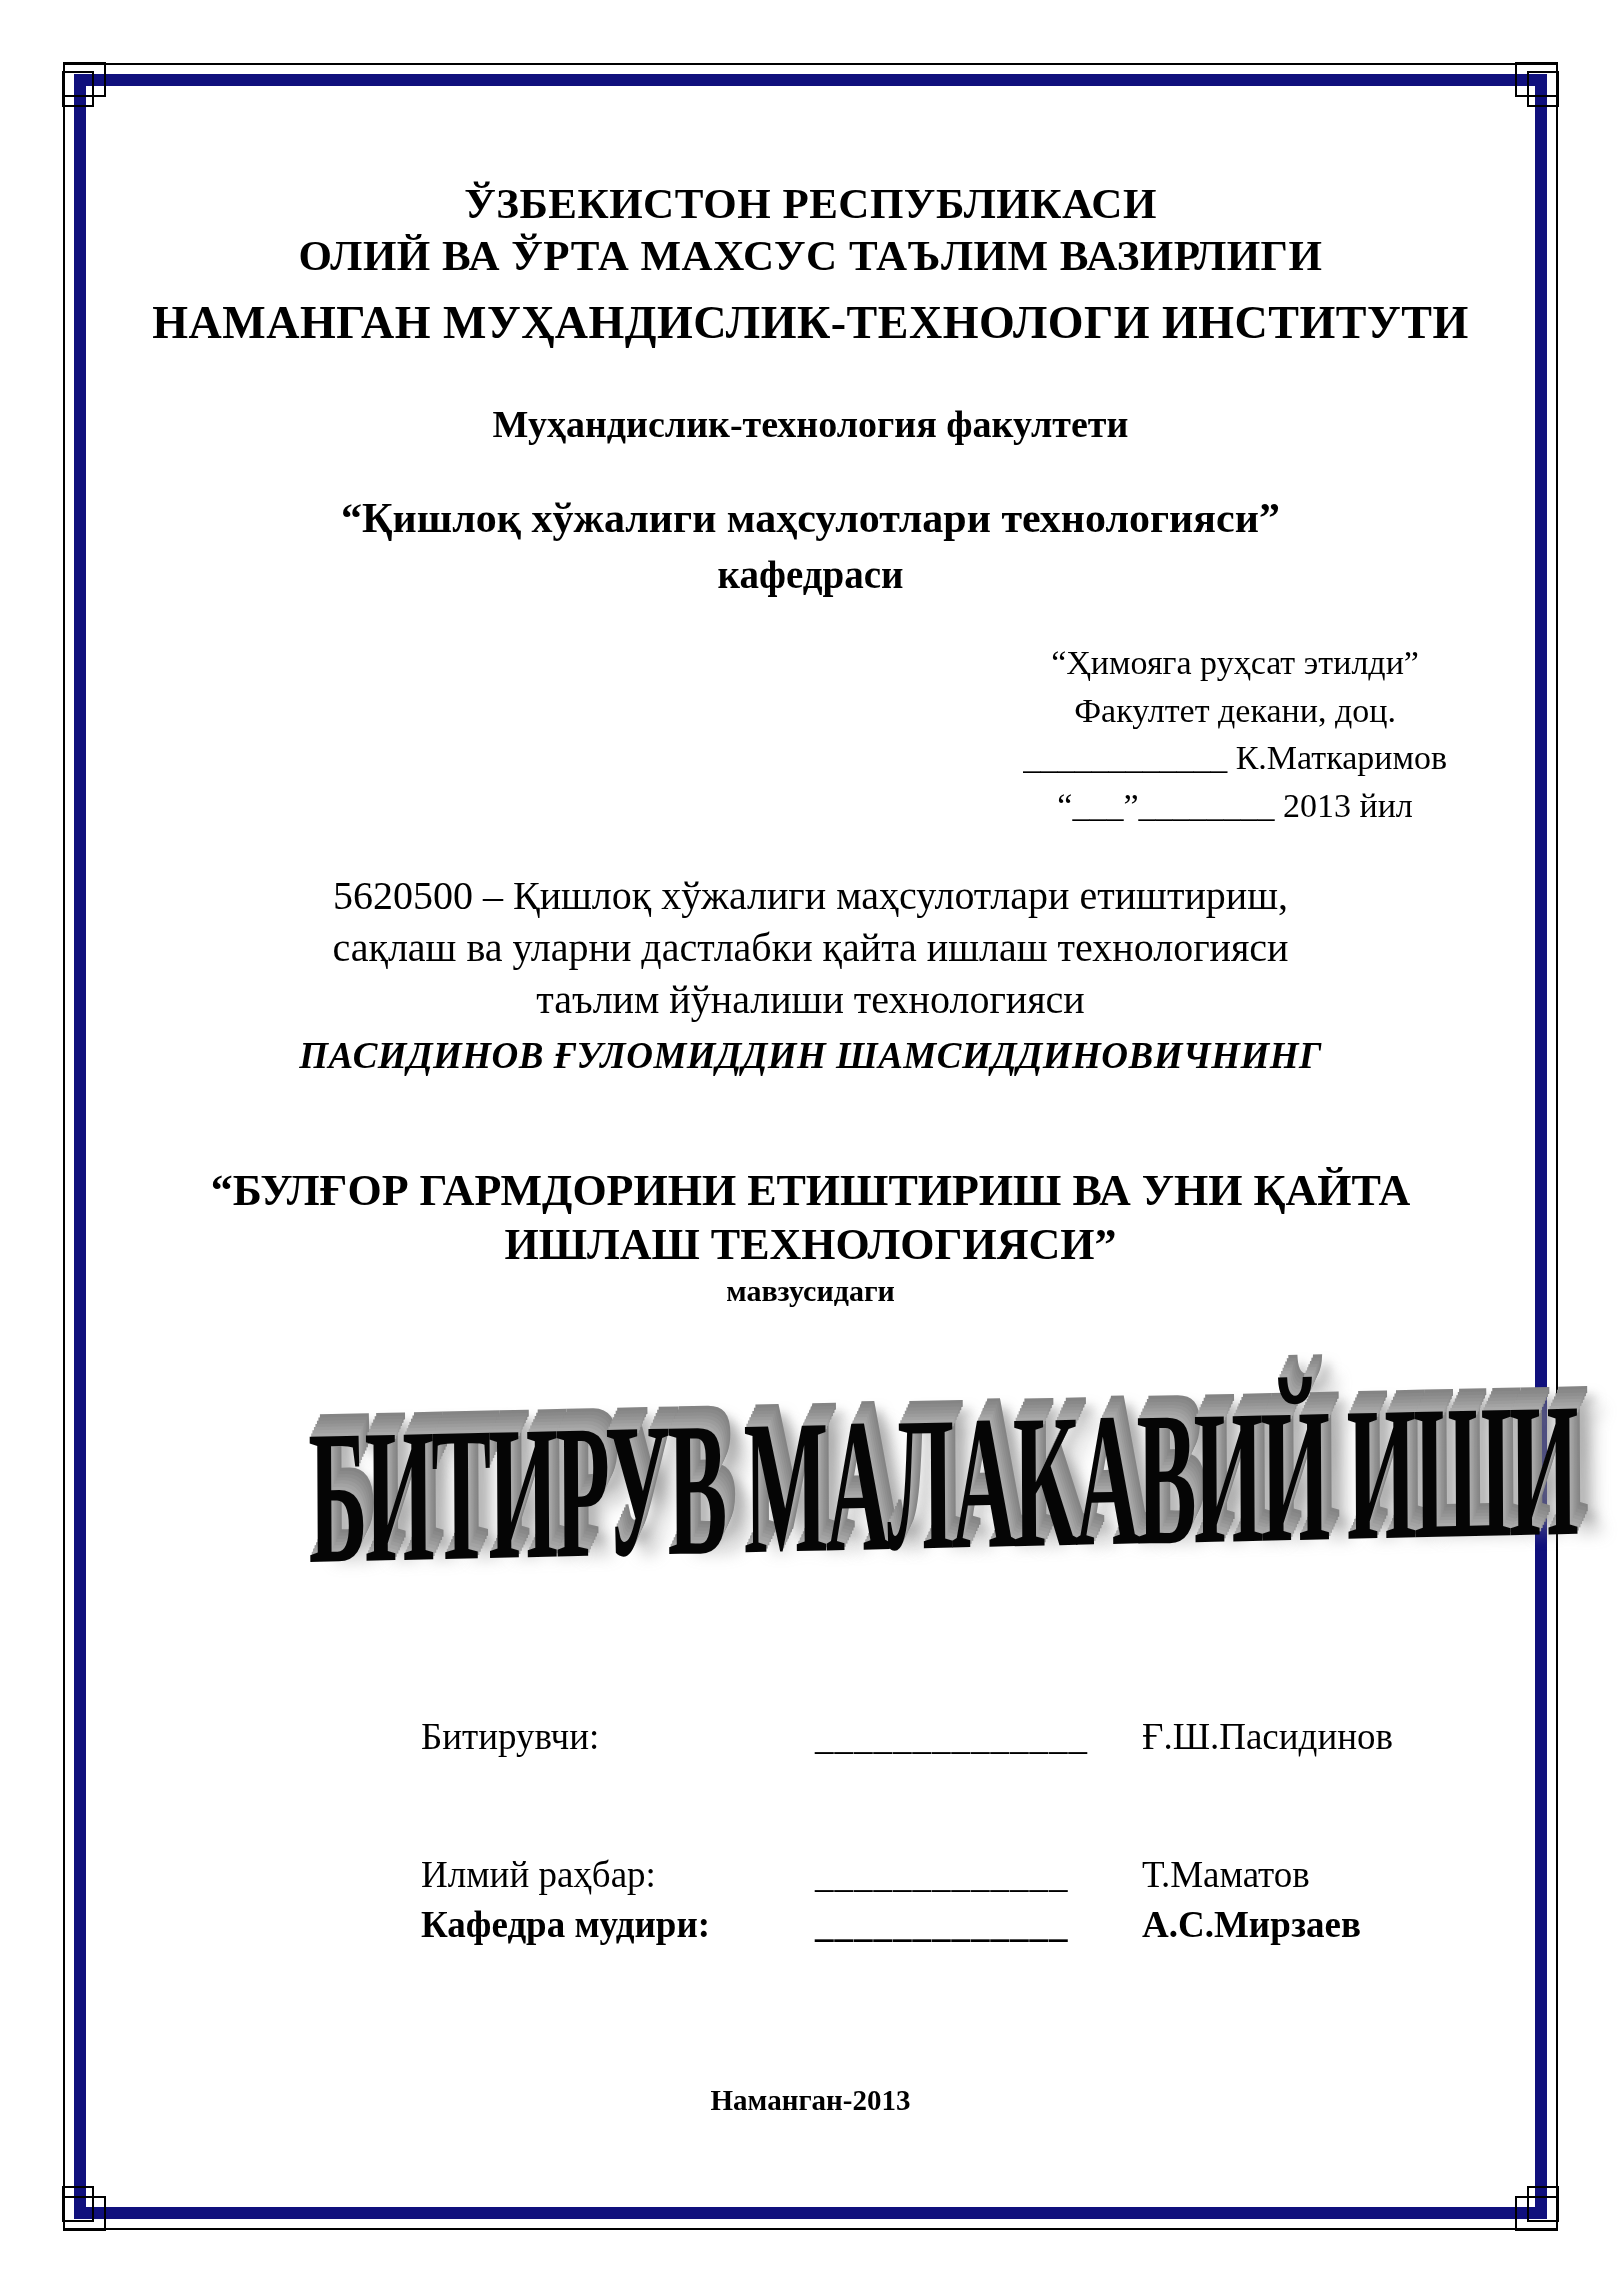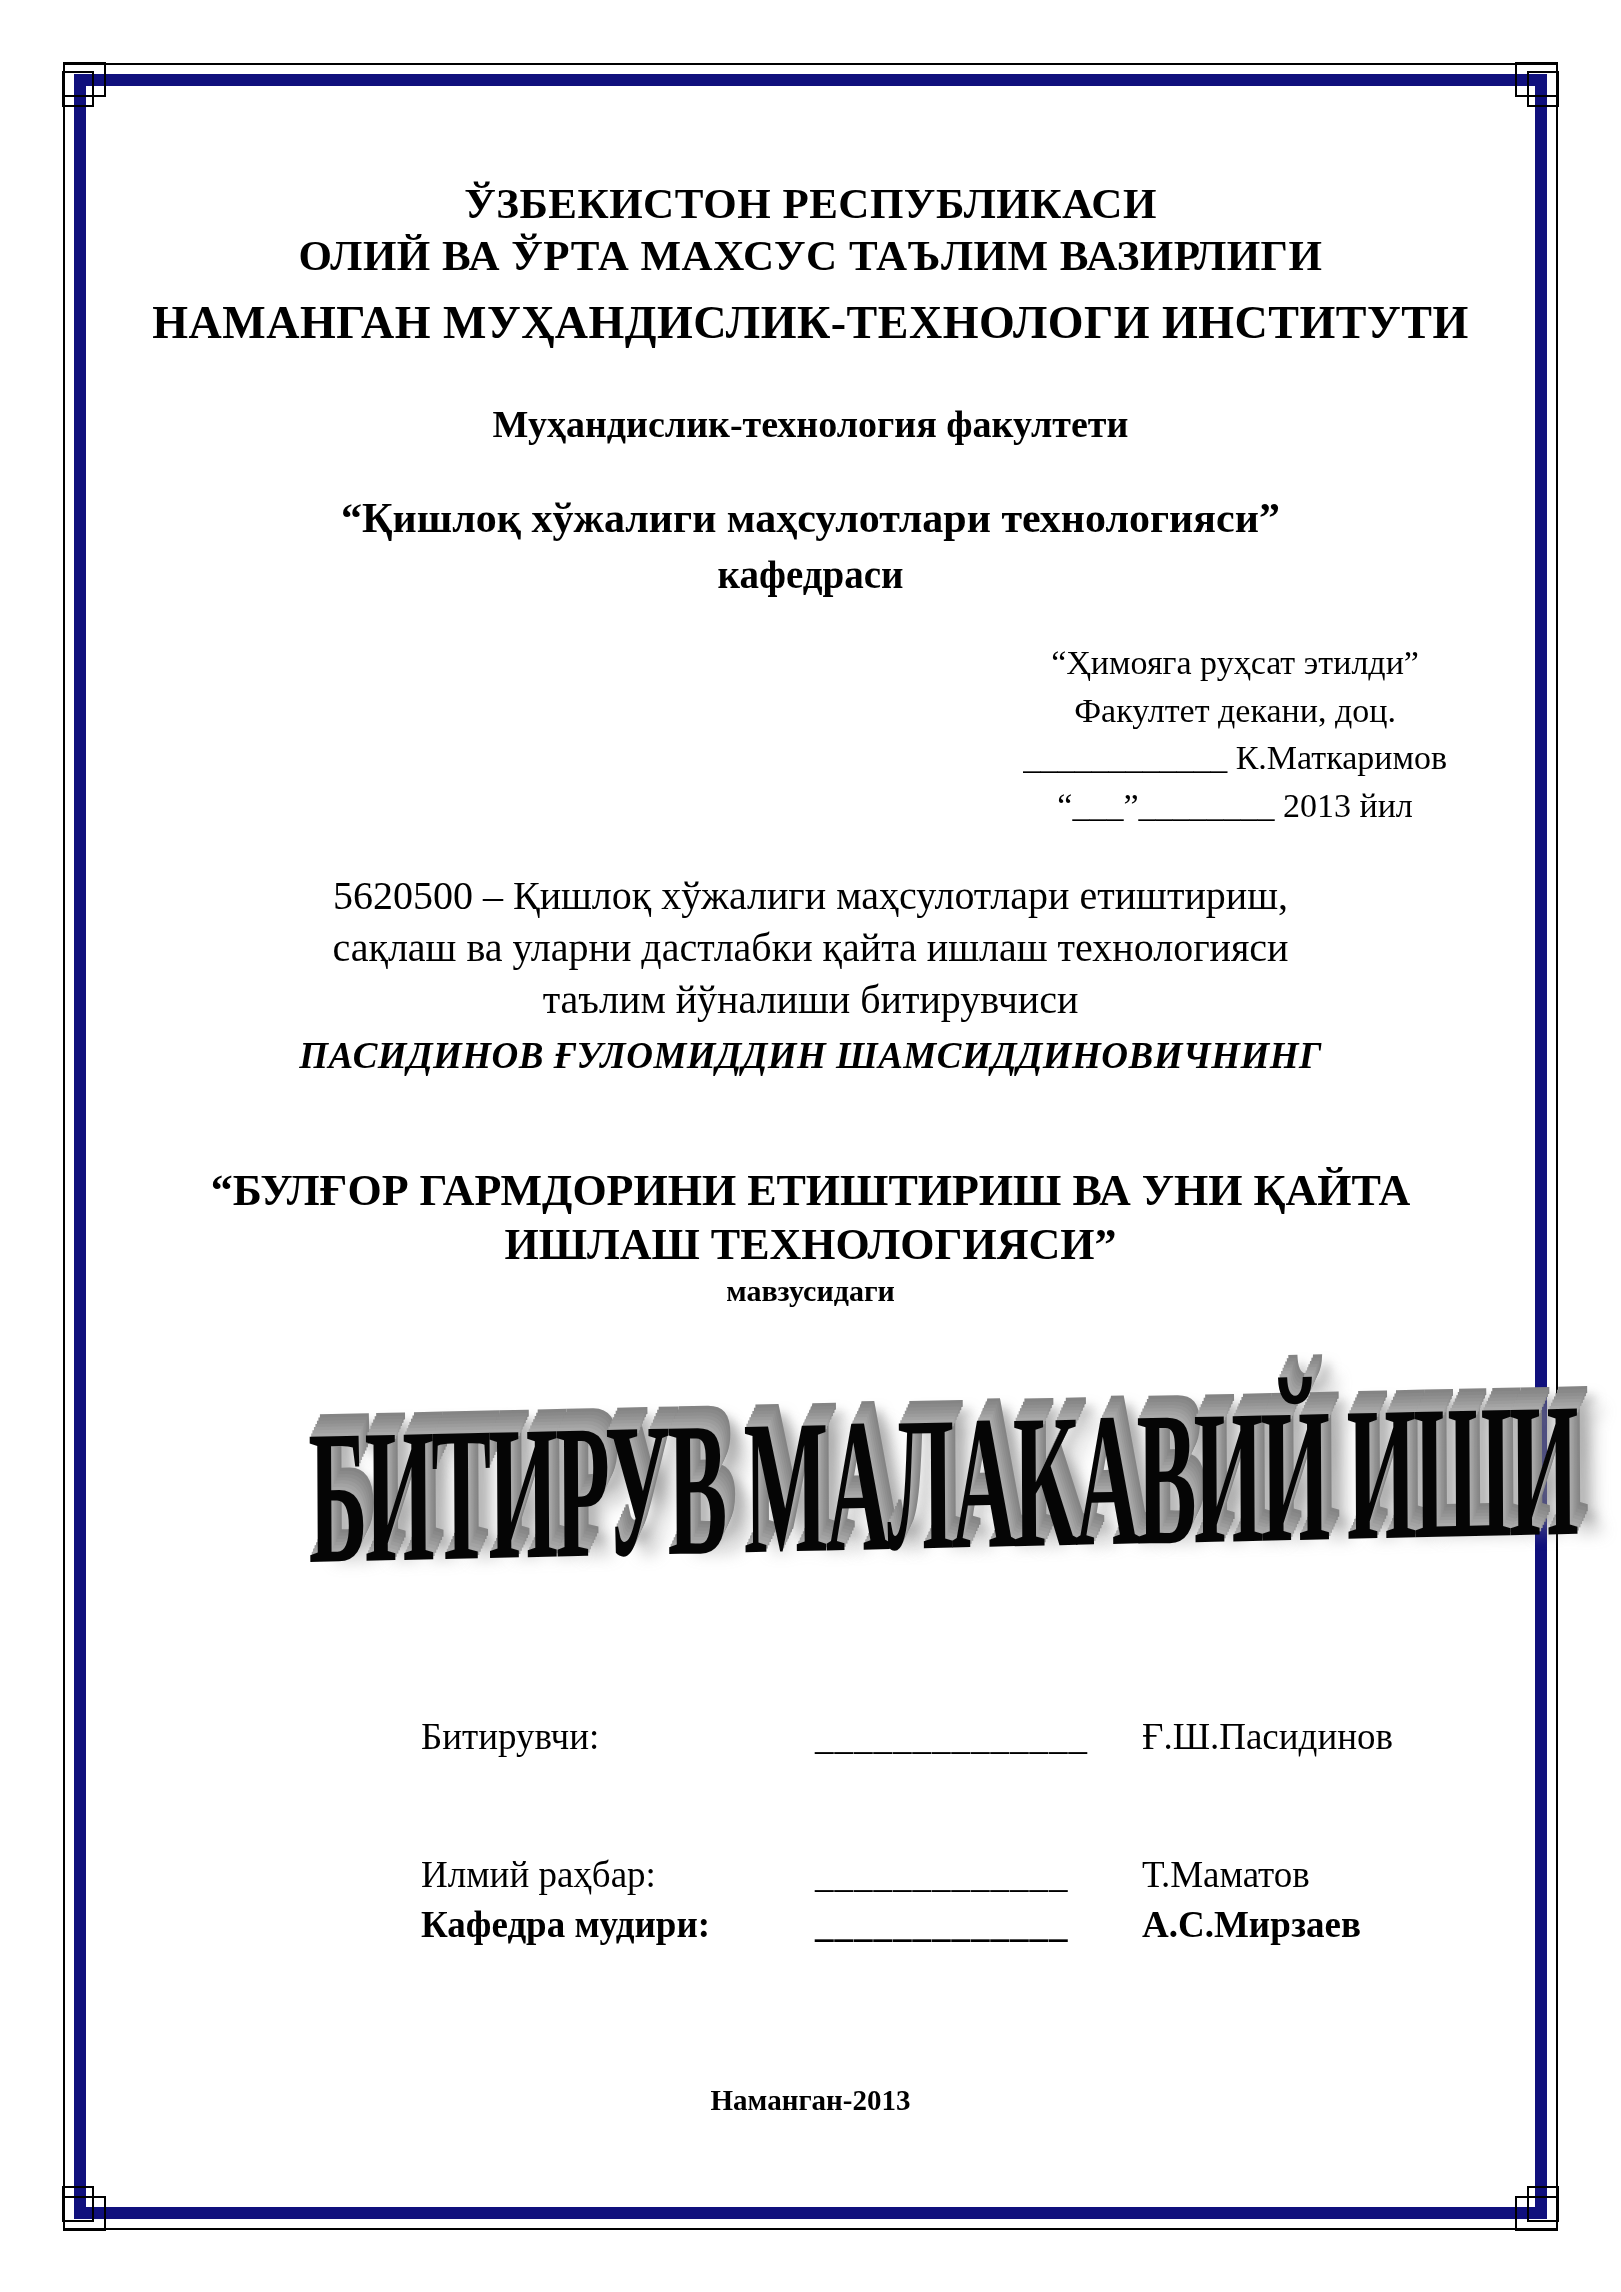--- a/index.html
+++ b/index.html
@@ -108,21 +108,21 @@
   <div class="abs approval">
     <div>“Ҳимояга руҳсат этилди”</div>
     <div>Факултет декани, доц.</div>
     <div>____________ К.Маткаримов</div>
     <div>“___”________ 2013 йил</div>
   </div>
 
   <div class="abs center program">
     <div>5620500 – Қишлоқ хўжалиги маҳсулотлари етиштириш,</div>
     <div>сақлаш ва уларни дастлабки қайта ишлаш технологияси</div>
-    <div>таълим йўналиши битирувчиси</div>
+    <div>таълим йўналиши технологияси</div>
   </div>
 
   <div class="abs center author">ПАСИДИНОВ ҒУЛОМИДДИН ШАМСИДДИНОВИЧНИНГ</div>
 
   <div class="abs center title">
     <div>“БУЛҒОР ГАРМДОРИНИ ЕТИШТИРИШ ВА УНИ ҚАЙТА</div>
     <div>ИШЛАШ ТЕХНОЛОГИЯСИ”</div>
   </div>
   <div class="abs center mavzu">мавзусидаги</div>
 

